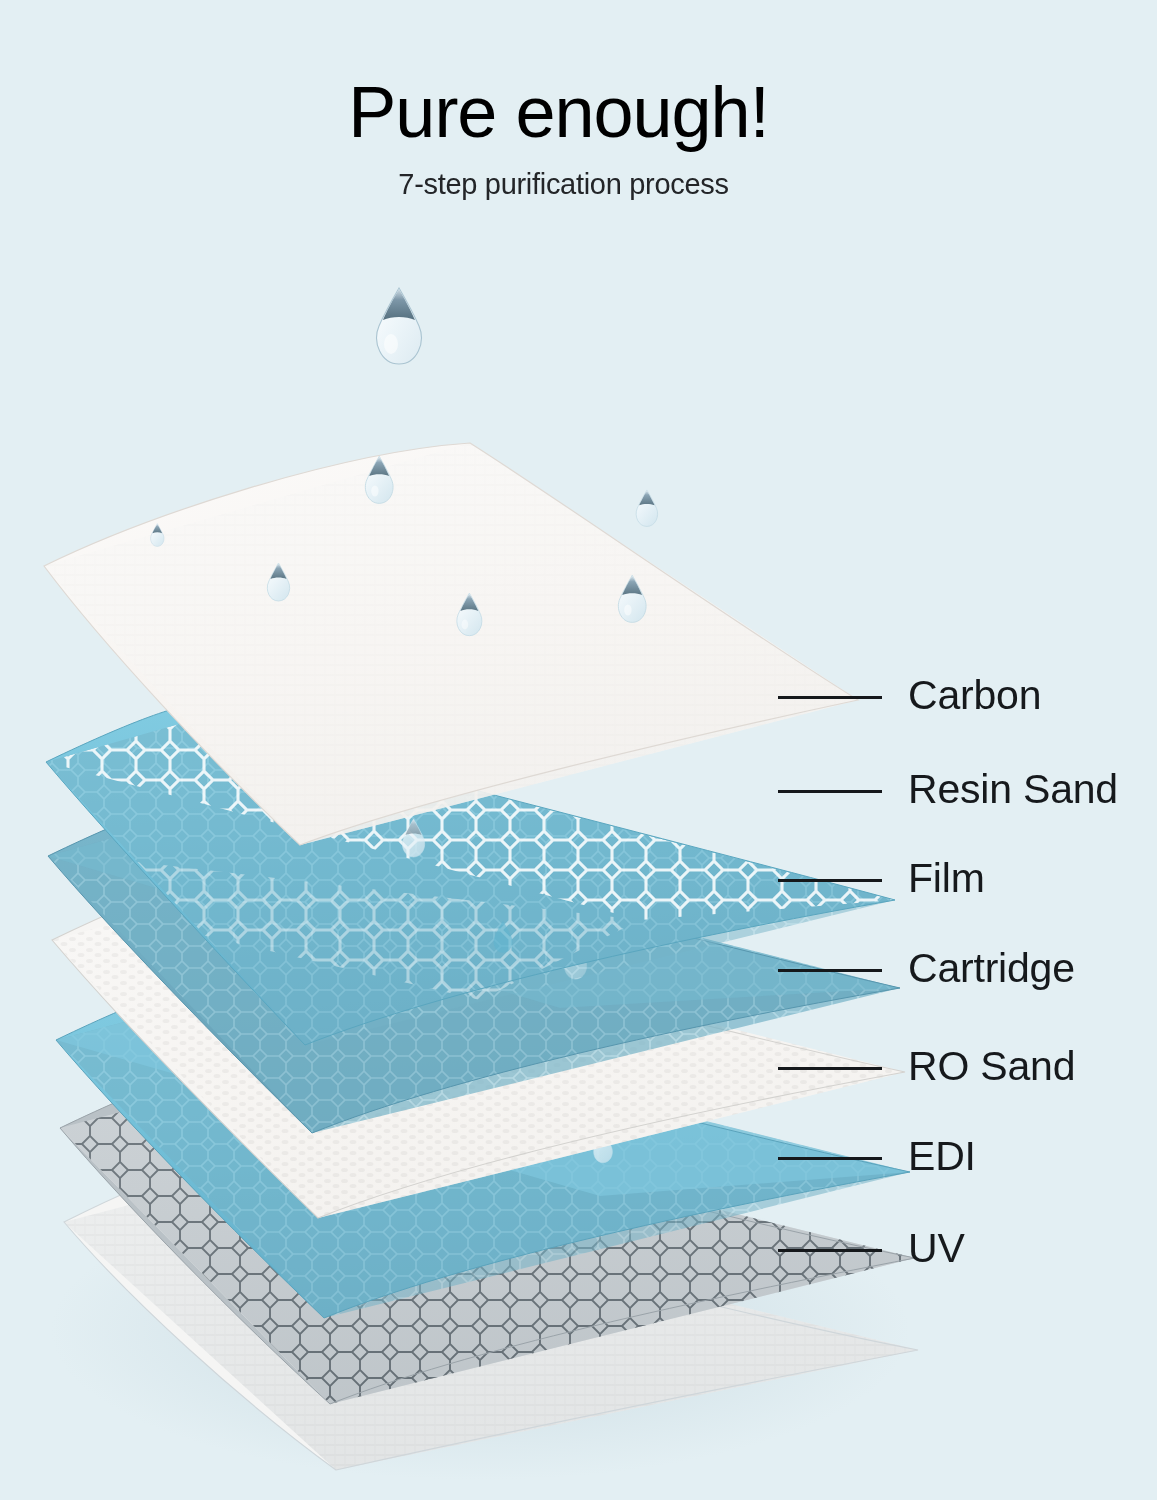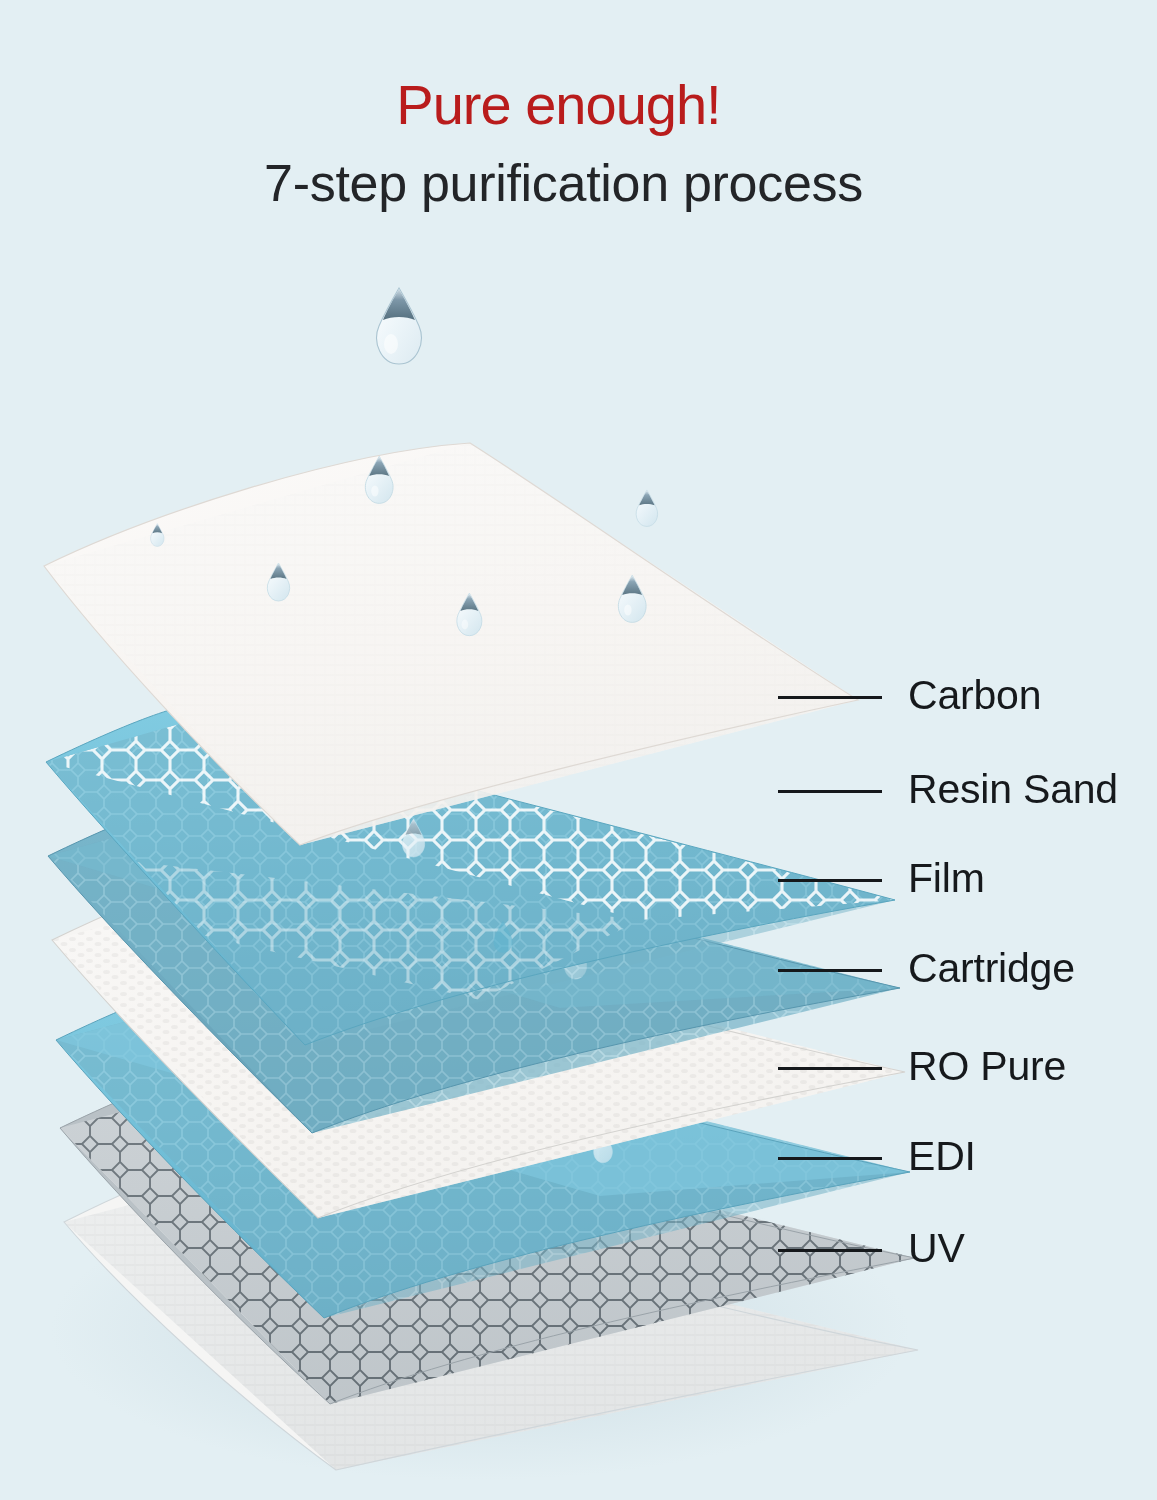--- a/index.html
+++ b/index.html
@@ -14,29 +14,29 @@
   }
 
   
   .header {
     position: absolute;
     left: 0; right: 0; top: 0;
     text-align: center;
     padding-top: 78px;
   }
   .title {
-    font-size: 56px;
+    font-size: 72px;
     font-weight: 300;
     letter-spacing: -1px;
-    color: #b91c1c;
+    color: #000000;
     line-height: 0.95;
     padding-right: 40px;
   }
   .subtitle {
-    font-size: 52px;
+    font-size: 29px;
     font-weight: 300;
     color: #232528;
     margin-top: 22px;
     letter-spacing: -0.3px;
     padding-right: 30px;
   }
 
   
   .falling-drop {
     position: absolute;
@@ -343,21 +343,21 @@
     <span class="txt">Film</span>
   </div>
 
   <div class="callout" style="top:970px">
     <span class="rule"></span>
     <span class="txt">Cartridge</span>
   </div>
 
   <div class="callout" style="top:1068px">
     <span class="rule"></span>
-    <span class="txt">RO Pure</span>
+    <span class="txt">RO Sand</span>
   </div>
 
   <div class="callout" style="top:1158px">
     <span class="rule"></span>
     <span class="txt">EDI</span>
   </div>
 
   <div class="callout" style="top:1250px">
     <span class="rule"></span>
     <span class="txt">UV</span>

